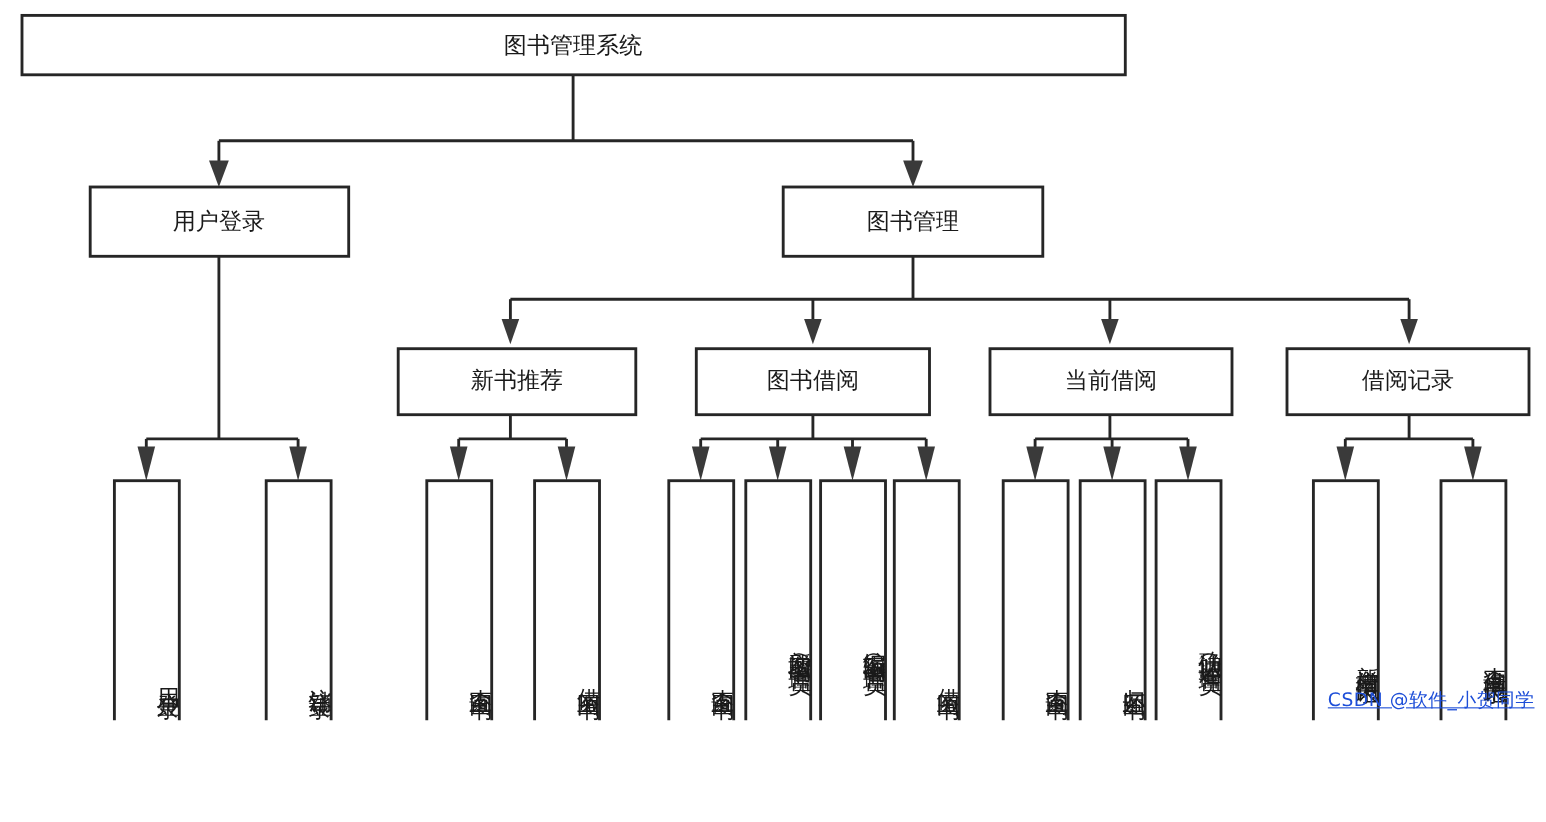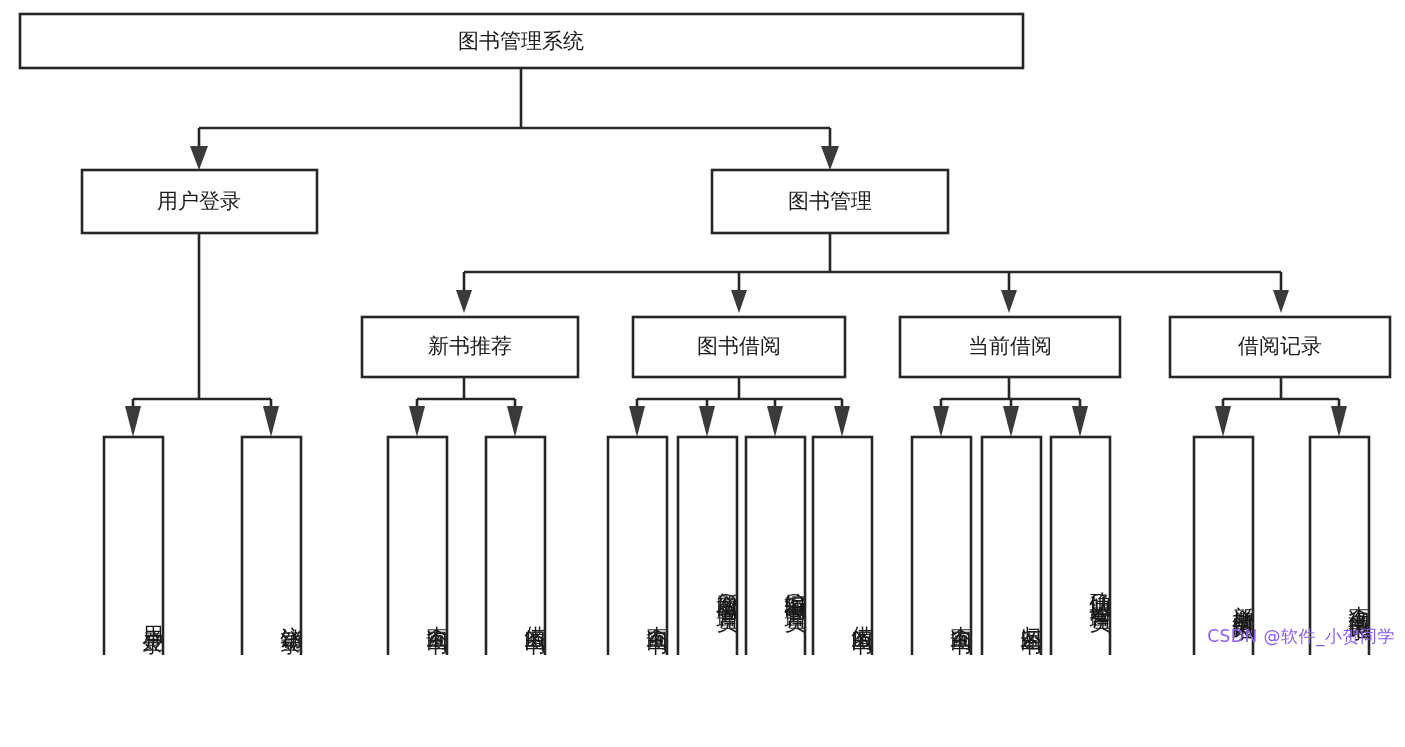--- a/index.html
+++ b/index.html
@@ -60,24 +60,25 @@
     color: #1a1a1a;
     white-space: nowrap;
     pointer-events: none;
     font-family: "DejaVu Sans", "Liberation Sans", sans-serif;
   }
   .watermark {
     position: absolute;
     right: 10px;
     bottom: 7px;
     font-size: 17px;
-    color: #8b5cf6;
+    color: #1d4ed8;
     font-family: "DejaVu Sans", "Liberation Sans", sans-serif;
     letter-spacing: 0.5px;
     pointer-events: none;
+    text-decoration: underline;
   }
 </style>
 </head>
 <body>
 
 <div id="diagram-root">
 
   <svg class="tree-canvas" viewBox="0 0 1405 747">
 
     <g>

